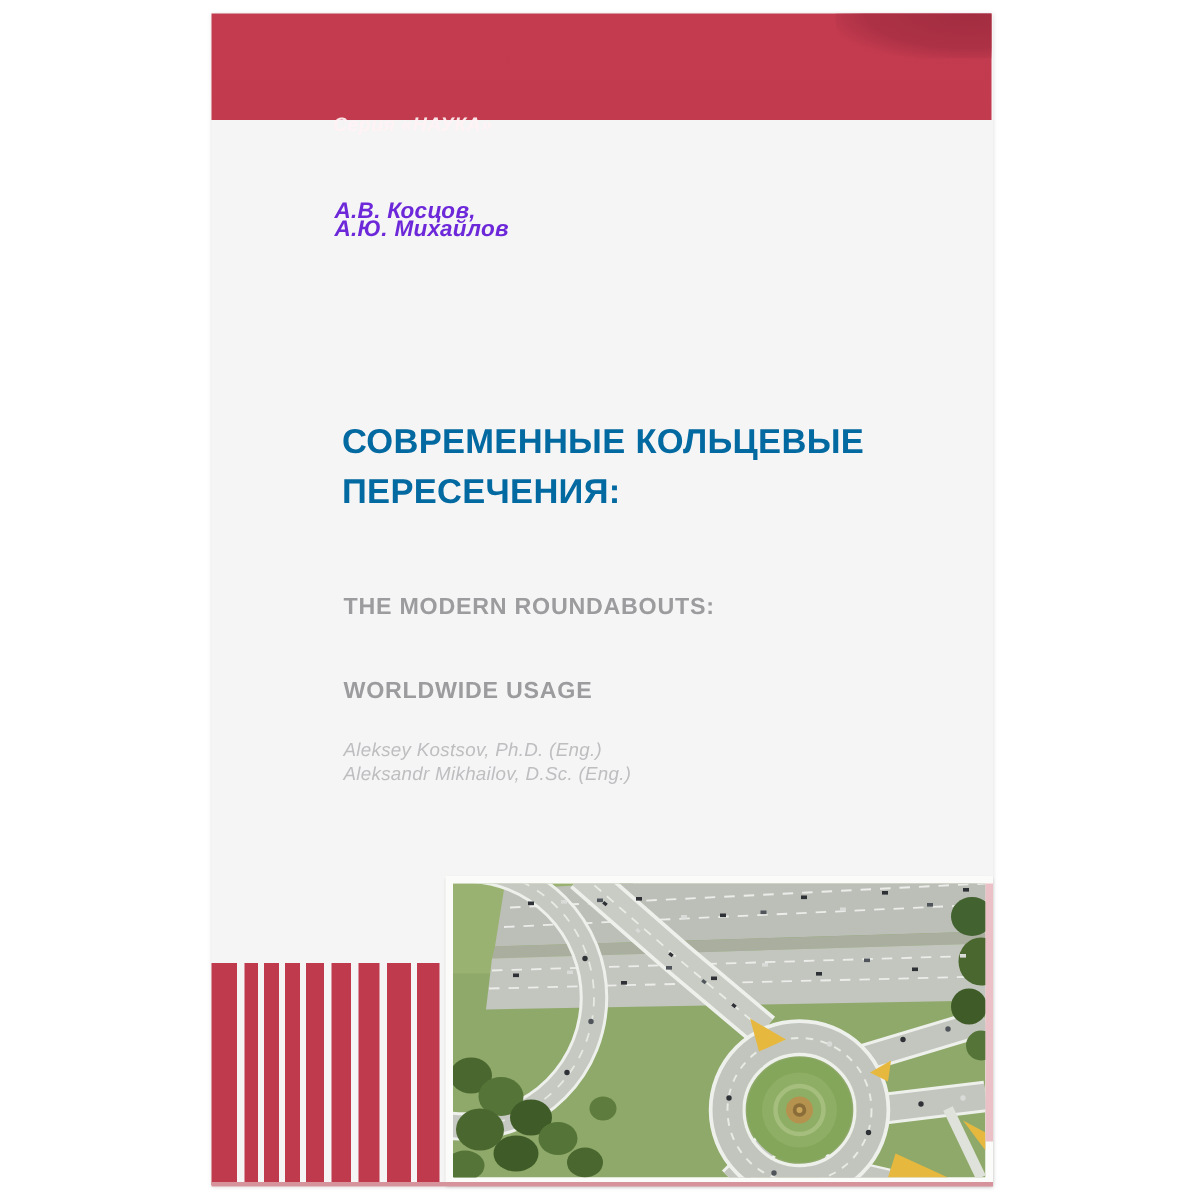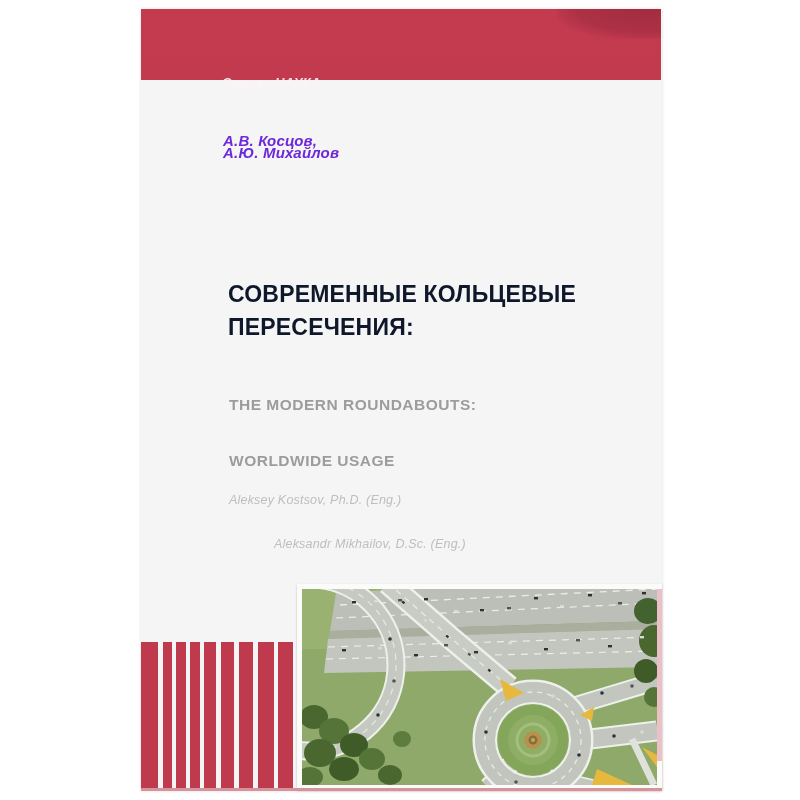--- a/index.html
+++ b/index.html
@@ -18,35 +18,35 @@
     border-bottom-left-radius:26px;}
   #series-label{left:81px;top:66px;font-size:13px;font-style:italic;font-weight:600;
     color:rgba(255,242,244,.92);letter-spacing:.3px;}
 
   
   .author-ru{left:82px;font-size:15px;font-style:italic;font-weight:600;color:#6d28d9;letter-spacing:.2px;}
   #author-ru-1{top:123px;}
   #author-ru-2{top:135px;}
 
   
-  .title-ru{left:87px;font-size:23px;font-weight:700;color:#0f172a;letter-spacing:.2px;}
+  .title-ru{left:87px;font-size:23px;font-weight:700;color:#0369a1;letter-spacing:.2px;}
   #title-ru-1{top:272px;}
   #title-ru-2{top:305px;}
   #subtitle-ru{left:87px;top:333px;font-size:19px;font-weight:700;color:#6e6a68;letter-spacing:.2px;}
 
   
   .title-en{left:88px;font-size:15.5px;font-weight:700;color:#9c9c9e;letter-spacing:.5px;}
   #title-en-1{top:387px;text-align:right;}
   #title-en-2{top:415px;}
   #title-en-3{top:443px;}
 
   
   .author-en{left:88px;font-size:12.5px;font-style:italic;color:#bebec0;letter-spacing:.2px;text-align:center;}
   #author-en-1{top:484px;}
-  #author-en-2{top:528px;margin-left:45px;}
+  #author-en-2{top:500px;}
 
   
   #stripes{left:0;top:633px;width:155px;height:148px;}
   .stripe{position:absolute;top:0;height:148px;background:#bf3a4d;}
 
   
   #photo-frame{left:156px;top:575px;width:365px;height:206px;background:#fbfbfa;
     box-shadow:0 1px 2px rgba(100,80,70,.35);}
   #photo-frame svg{position:absolute;left:5px;top:5px;}
   #photo-right-sliver{left:516px;top:580px;width:5px;height:172px;background:#e7b6bd;opacity:.85;}

